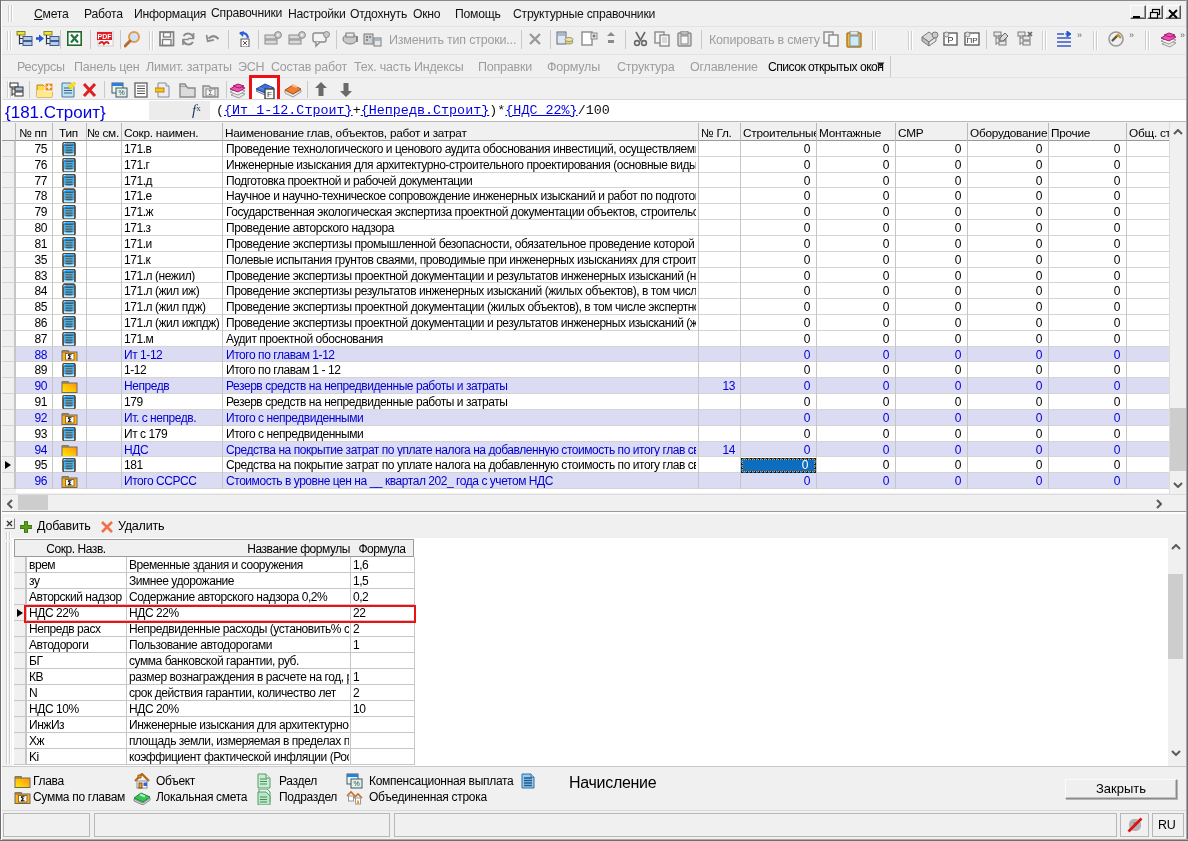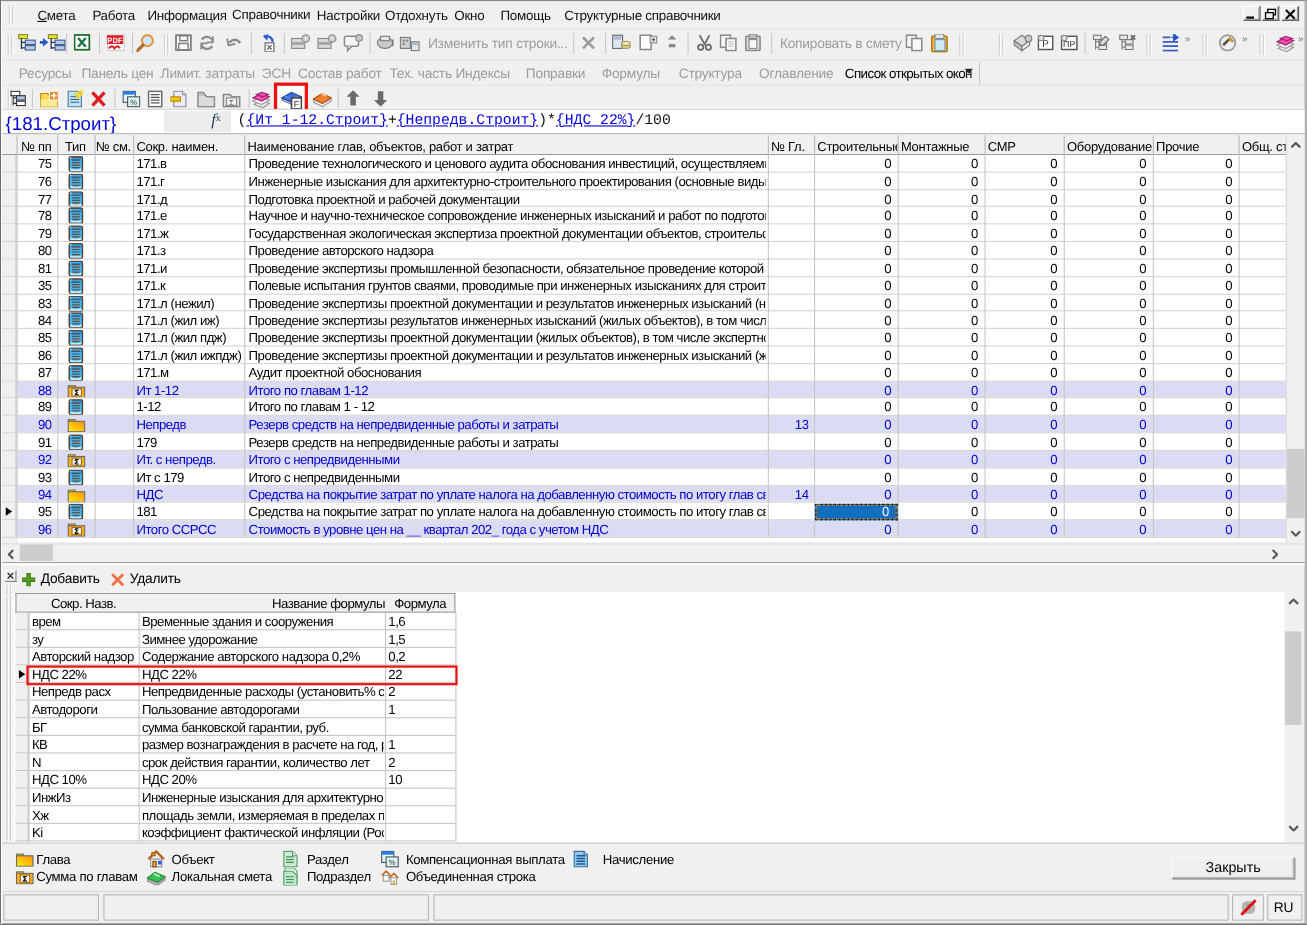--- a/index.html
+++ b/index.html
@@ -941,21 +941,21 @@
       <rect x="1" y="1" width="11" height="3" fill="#2a7de1"></rect>
       <rect x="5" y="6" width="11" height="9" fill="#dff2e8" stroke="#456"></rect>
       <text x="10.5" y="13" font-size="7" fill="#345" text-anchor="middle" font-family="Liberation Sans">%</text>
     </svg>
 <div class="abs t13" style="left:369px;top:774px;color:#000;font-size:12px;letter-spacing:-0.3px">Компенсационная выплата</div>
 <svg class="abs" style="left:521px;top:773px" width="14" height="16">
       <path d="M1 1 h9 l3 3 v11 h-12 z" fill="#8ecdf2" stroke="#3a6a9a"></path>
       <path d="M10 1 v3 h3" fill="#d8efff" stroke="#3a6a9a"></path>
       <path d="M3 5 h8 M3 7.5 h8 M3 10 h8 M3 12.5 h8" stroke="#23558a" stroke-width="1.3"></path>
     </svg>
-<div class="abs t13" style="left:548px;top:774px;color:#000;font-size:12px;letter-spacing:-0.3px">Начисление</div>
+<div class="abs t13" style="left:569px;top:774px;color:#000;font-size:16px;letter-spacing:-0.3px">Начисление</div>
 <svg class="abs" style="left:14px;top:789px" width="17" height="15">
       <path d="M1 3.5 h6.5 v1.5 h-6.5 z" fill="#f5c93a" stroke="#8a7a4a"></path>
       <rect x="1" y="5" width="15" height="9.5" fill="#ffaf18" stroke="#6a6a6a"></rect>
       <rect x="4.5" y="6.5" width="8.5" height="6.5" fill="#fff" stroke="#9a6a18"></rect>
       <path d="M7 7.8 h3.5 M7 7.8 l2.2 2 L7 11.8 M7 11.8 h3.5" stroke="#111" stroke-width="1.1" fill="none"></path>
     </svg>
 <div class="abs t13" style="left:33px;top:790px;color:#000;font-size:12px;letter-spacing:-0.3px">Сумма по главам</div>
 <svg class="abs" style="left:133px;top:789px" width="18" height="16">
       <path d="M1 10 l9 4 7 -5 0 2 -7 5 -9 -4 z" fill="#d8d8d8" stroke="#888"></path>
       <path d="M1 9 l9 4 7 -5 -9 -4 z" fill="#35c455" stroke="#1a8a30"></path>

